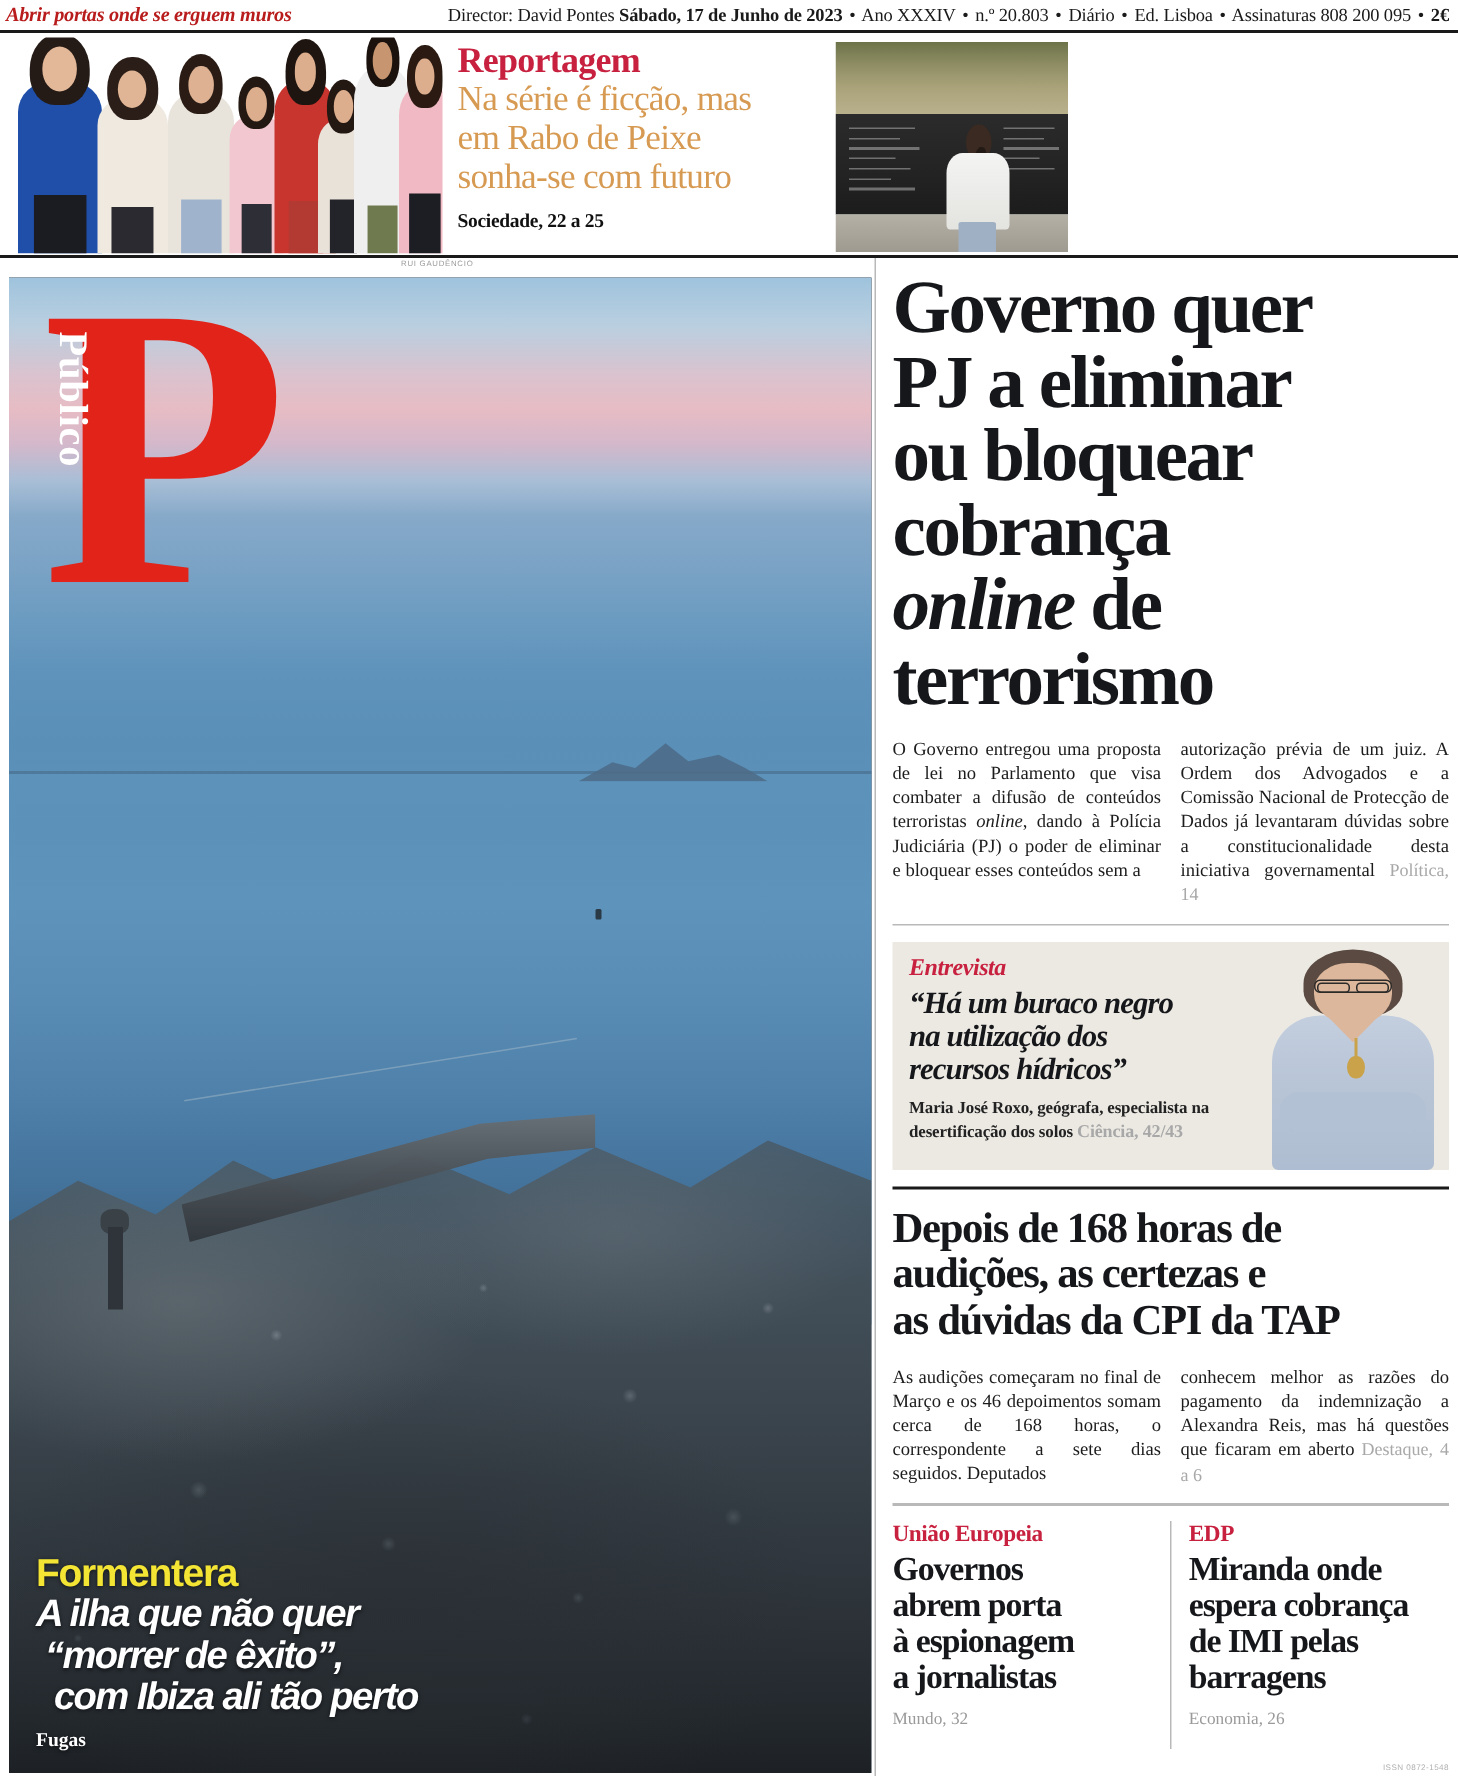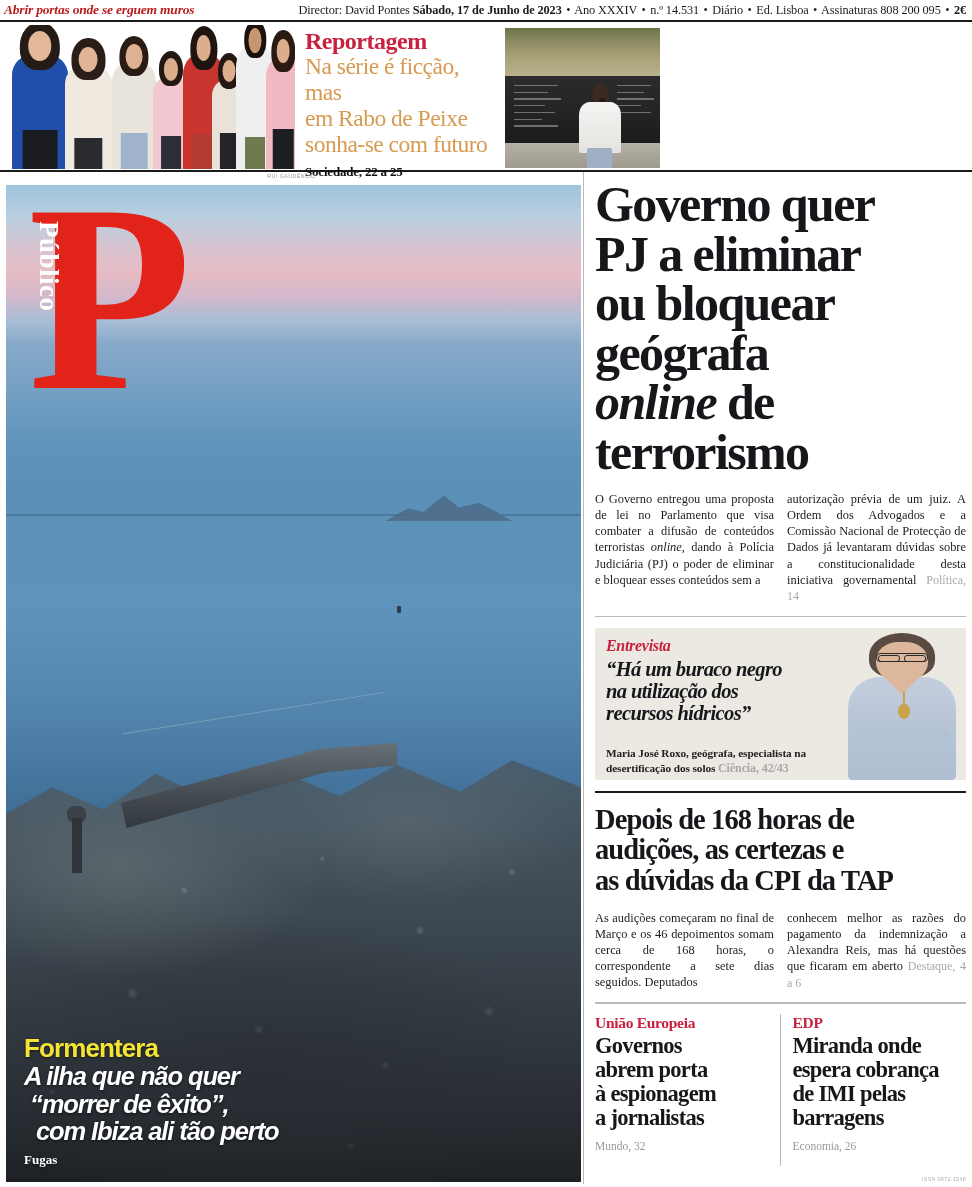--- a/index.html
+++ b/index.html
@@ -53,21 +53,21 @@
     width: 295px;
     height: 144px;
     position: relative;
     overflow: hidden;
     flex: none;
   }
   .teaser-col {
     padding: 4px 10px 0 10px;
     flex: none;
   }
-  .teaser-col.first { width: 210px; }
+  .teaser-col.first { width: 262px; }
   .teaser-photo-mid {
     width: 155px;
     height: 140px;
     margin-top: 3px;
     flex: none;
     position: relative;
     overflow: hidden;
   }
   .teaser-col.second { width: 276px; padding-left: 12px; }
 
@@ -356,21 +356,21 @@
     line-height: 1.08;
     color: #16171a;
     letter-spacing: -0.6px;
   }
   .interview-sub {
     font-family: "Liberation Serif", serif;
     font-weight: bold;
     font-size: 11.3px;
     line-height: 1.22;
     color: #222;
-    margin-top: 23px;
+    margin-top: 9px;
     letter-spacing: -0.1px;
   }
   .interview-photo {
     width: 128px; height: 152px;
     flex: none;
     position: relative;
     overflow: hidden;
     margin: -9px 0 -9px 0;
     background: #ece9e3;
   }
@@ -531,21 +531,21 @@
 <div class="page">
 
   <div class="masthead">
     <div class="masthead-slogan">Abrir portas onde se erguem muros</div>
     <div class="masthead-info">
       <span>Director: David Pontes</span>
       <span class="bold">Sábado, 17 de Junho de 2023</span>
       <span class="sep">•</span>
       <span>Ano XXXIV</span>
       <span class="sep">•</span>
-      <span>n.º 14.531</span>
+      <span>n.º 20.803</span>
       <span class="sep">•</span>
       <span>Diário</span>
       <span class="sep">•</span>
       <span>Ed. Lisboa</span>
       <span class="sep">•</span>
       <span>Assinaturas 808 200 095</span>
       <span class="sep">•</span>
       <span class="bold">2€</span>
     </div>
   </div>
@@ -668,21 +668,21 @@
         </div>
       </div>
     </div>
 
     <div class="text-col">
 
       <div class="lead-head">
         <div>Governo quer</div>
         <div>PJ a eliminar</div>
         <div>ou bloquear</div>
-        <div>geógrafa</div>
+        <div>cobrança</div>
         <div>
           <span class="it">online</span><span> de</span>
         </div>
         <div>terrorismo</div>
       </div>
 
       <div class="two-col-text">
         <div class="body-text">
           <span>O Governo entregou uma proposta de lei no Parlamento que visa combater a difusão de conteúdos terroristas </span><span class="it">online</span><span>, dando à Polícia Judiciária (PJ) o poder de eliminar e bloquear esses conteúdos sem a</span>
         </div>

